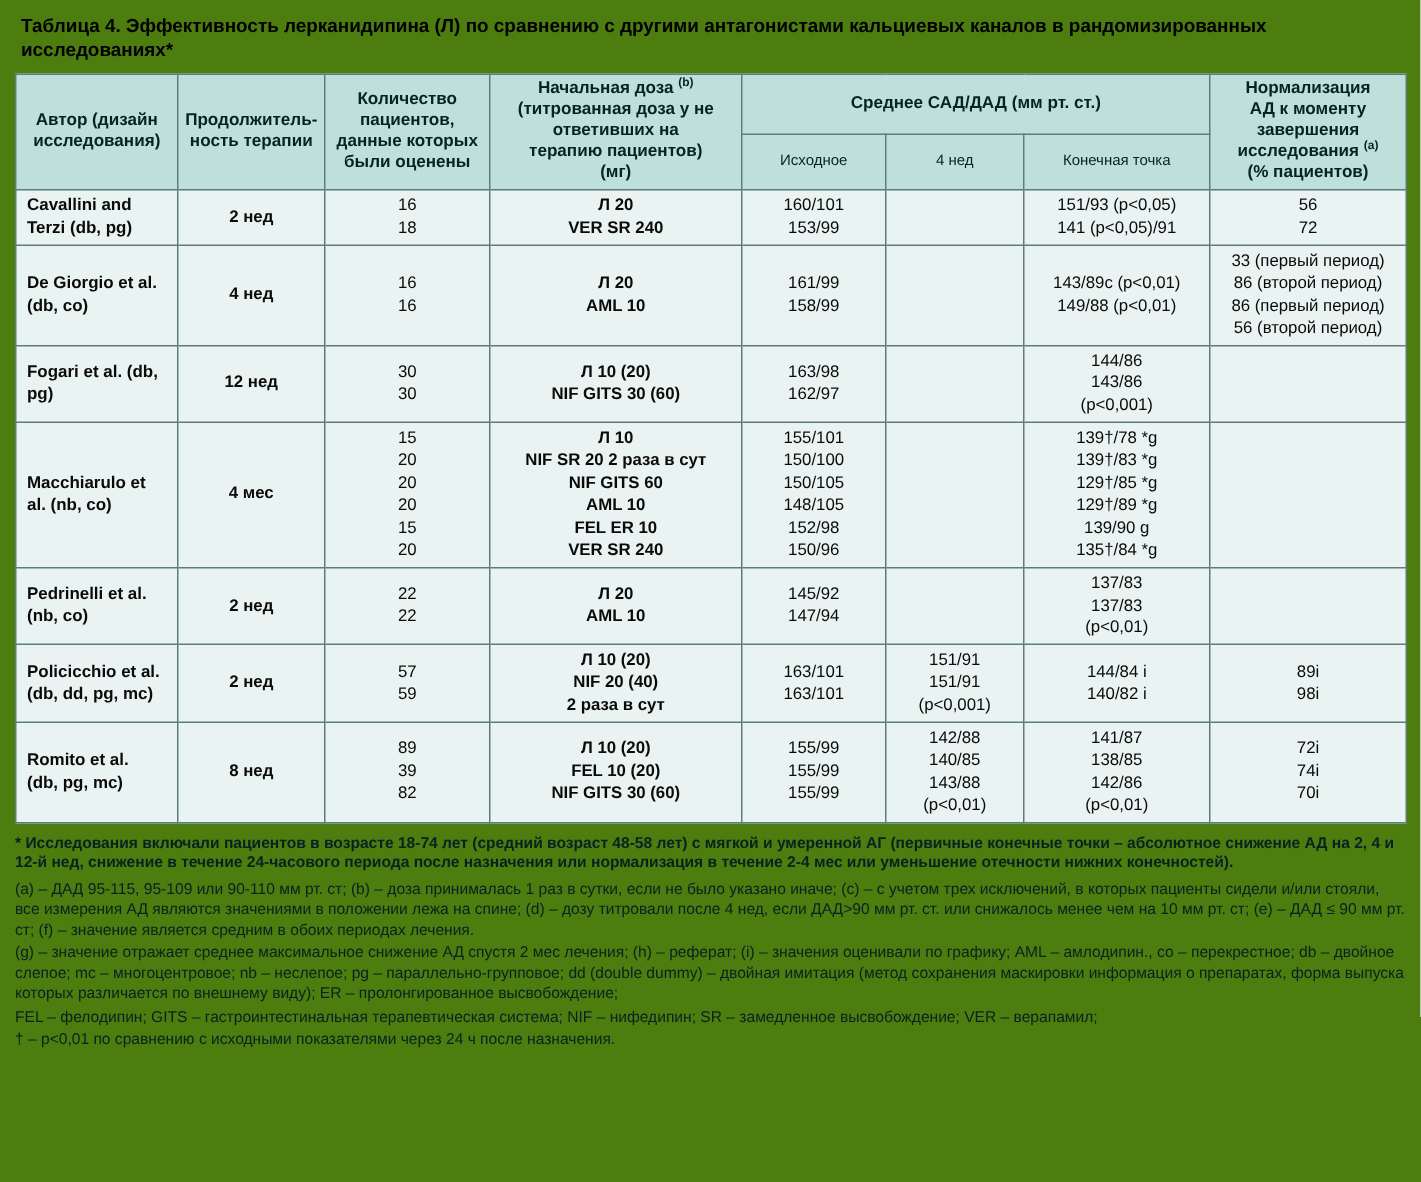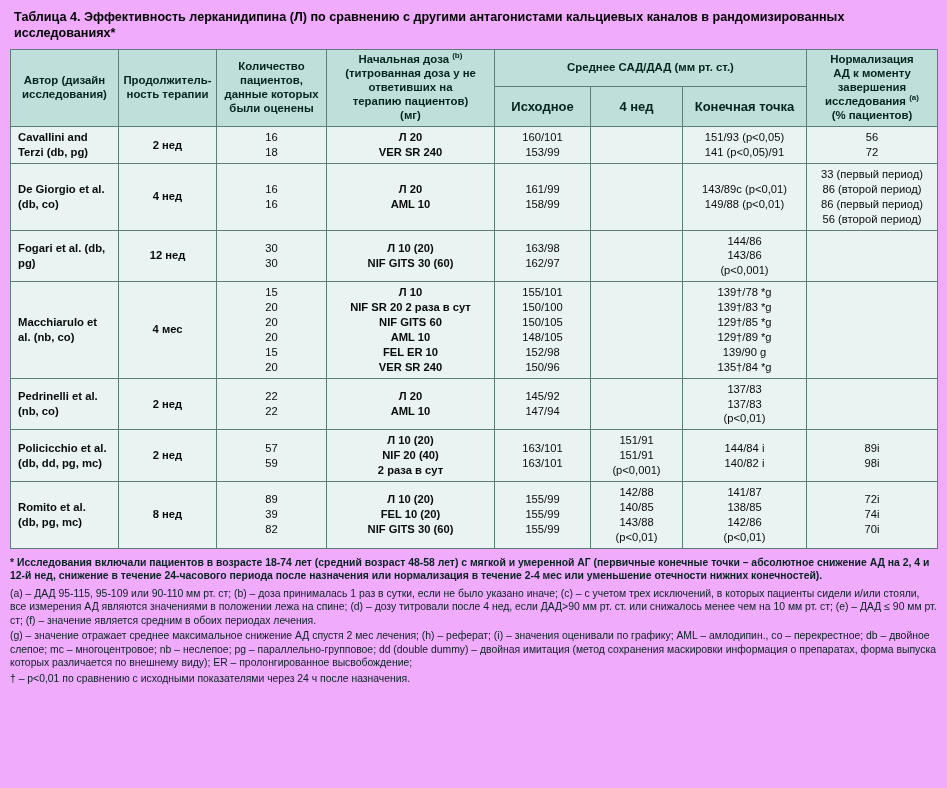--- a/index.html
+++ b/index.html
@@ -12,21 +12,21 @@
     background: #cfe6e2;
     font-family: "Liberation Sans", sans-serif;
     color: #0a0a0a;
     overflow: hidden;
   }
   .page {
     box-sizing: border-box;
     width: 947px;
     height: 788px;
     padding: 9px 10px 6px 10px;
-    background: #f0abfc;
+    background: #4d7c0f;
   }
   .title {
     font-size: 12.6px;
     font-weight: bold;
     line-height: 1.25;
     margin: 1px 2px 8px 4px;
     color: #000;
   }
   table.main {
     border-collapse: collapse;
@@ -42,22 +42,22 @@
   }
   thead th {
     background: #bfe0da;
     font-size: 11.4px;
     font-weight: bold;
     text-align: center;
     line-height: 1.22;
     color: #07231f;
   }
   thead th.sub {
-    font-size: 13px;
-    font-weight: bold;
+    font-size: 10px;
+    font-weight: normal;
   }
   tbody td {
     background: #e9f4f2;
     font-size: 11.2px;
     line-height: 1.33;
     text-align: center;
   }
   tbody td.author {
     text-align: left;
     font-weight: bold;
@@ -369,16 +369,17 @@
             <span class="cellline">70i</span>
           </td>
         </tr>
       </tbody>
   </table>
 
   <div class="notes">
     <p class="first">* Исследования включали пациентов в возрасте 18-74 лет (средний возраст 48-58 лет) с мягкой и умеренной АГ (первичные конечные точки – абсолютное снижение АД на 2, 4 и 12-й нед, снижение в течение 24-часового периода после назначения или нормализация в течение 2-4 мес или уменьшение отечности нижних конечностей).</p>
     <p>(a) – ДАД 95-115, 95-109 или 90-110 мм рт. ст; (b) – доза принималась 1 раз в сутки, если не было указано иначе; (c) – с учетом трех исключений, в которых пациенты сидели и/или стояли, все измерения АД являются значениями в положении лежа на спине; (d) – дозу титровали после 4 нед, если ДАД&gt;90 мм рт. ст. или снижалось менее чем на 10 мм рт. ст; (e) – ДАД ≤ 90 мм рт. ст; (f) – значение является средним в обоих периодах лечения.</p>
     <p>(g) – значение отражает среднее максимальное снижение АД спустя 2 мес лечения; (h) – реферат; (i) – значения оценивали по графику; AML – амлодипин., со – перекрестное; db – двойное слепое; mc – многоцентровое; nb – неслепое; pg – параллельно-групповое; dd (double dummy) – двойная имитация (метод сохранения маскировки информация о препаратах, форма выпуска которых различается по внешнему виду); ER – пролонгированное высвобождение;</p>
+    <p>FEL – фелодипин; GITS – гастроинтестинальная терапевтическая система; NIF – нифедипин; SR – замедленное высвобождение; VER – верапамил;</p>
     <p>† – p&lt;0,01 по сравнению с исходными показателями через 24 ч после назначения.</p>
   </div>
 
 </div>
 
 </body></html>

